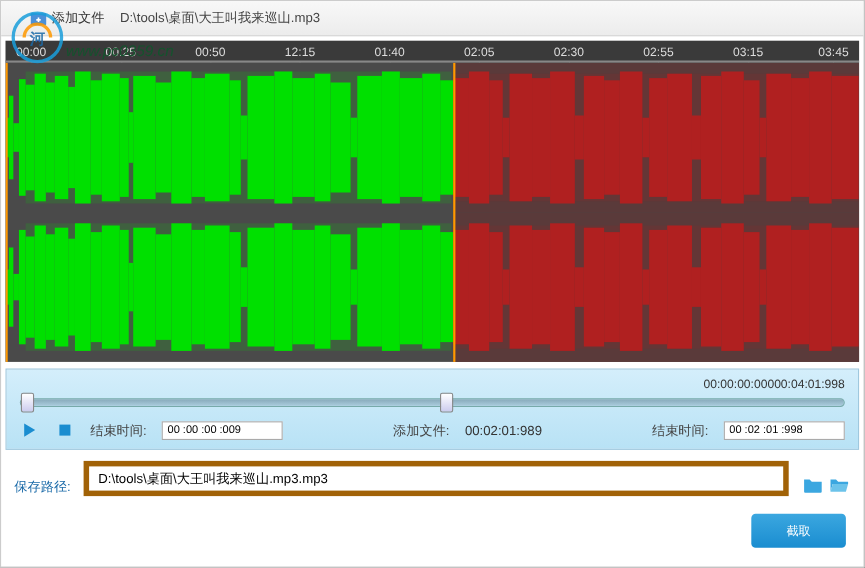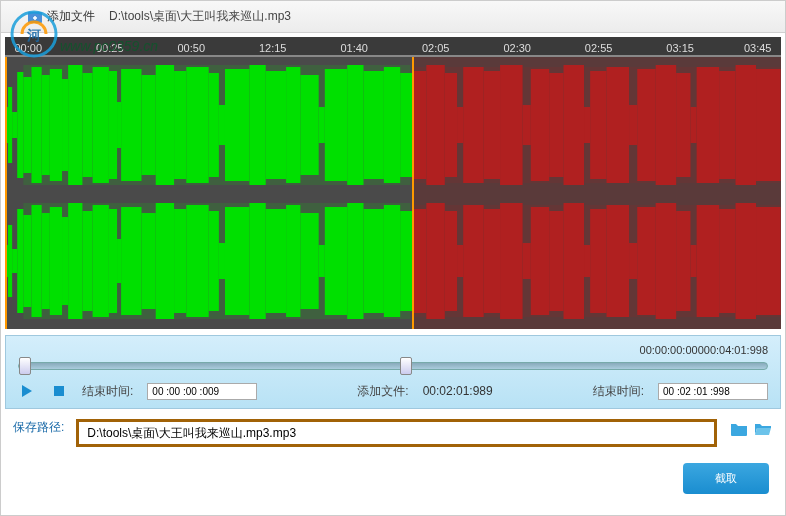--- a/index.html
+++ b/index.html
@@ -22,23 +22,23 @@
 .start-line{position:absolute;top:0;left:0;width:2px;height:100%;background:#ff9900;z-index:5}
 .control-panel{background:linear-gradient(#d4eefb,#b8e2f5);margin:6px 4px 0 4px;padding:8px 12px;border:1px solid #9fc8de}
 .time-row{display:flex;justify-content:flex-end;font-size:11px;color:#333;margin-bottom:6px}
 .slider-track{height:8px;background:linear-gradient(#8ab,#acd);border-radius:4px;position:relative;margin:4px 0 12px 0;border:1px solid #7aa}
 .slider-handle{position:absolute;top:-6px;width:12px;height:18px;background:linear-gradient(#fff,#cce);border:1px solid #888;border-radius:2px}
 .controls-row{display:flex;align-items:center;gap:14px;font-size:12px;color:#333}
 .play-btn,.stop-btn{width:18px;height:18px;display:flex;align-items:center;justify-content:center;cursor:pointer}
 .time-input{width:110px;padding:2px 4px;font-size:10px;border:1px solid #aaa;background:#fff}
 .label{color:#444}
 .spacer{flex:1}
-.save-row{display:flex;align-items:flex-start;padding:10px 12px;gap:12px;font-size:12px}
+.save-row{display:flex;align-items:flex-end;padding:10px 12px;gap:12px;font-size:12px}
 .save-label{color:#1a6aa8}
-.save-input{flex:1;padding:4px 8px;border:3px solid #a16207;font-size:12px}
+.save-input{flex:1;padding:4px 8px;border:5px solid #a16207;font-size:12px}
 .save-icons{display:flex;gap:4px}
 .icon-btn{width:20px;height:20px;display:flex;align-items:center;justify-content:center;cursor:pointer}
 .action-row{display:flex;justify-content:flex-end;padding:6px 16px 12px 0}
 .extract-btn{background:linear-gradient(#3ba7e0,#1a8dd0);color:#fff;border:none;padding:8px 32px;border-radius:4px;font-size:11px;cursor:pointer}
 </style>
 </head>
 <body>
 
 <div class="watermark">
   <svg width="48" height="48" viewBox="0 0 48 48">

